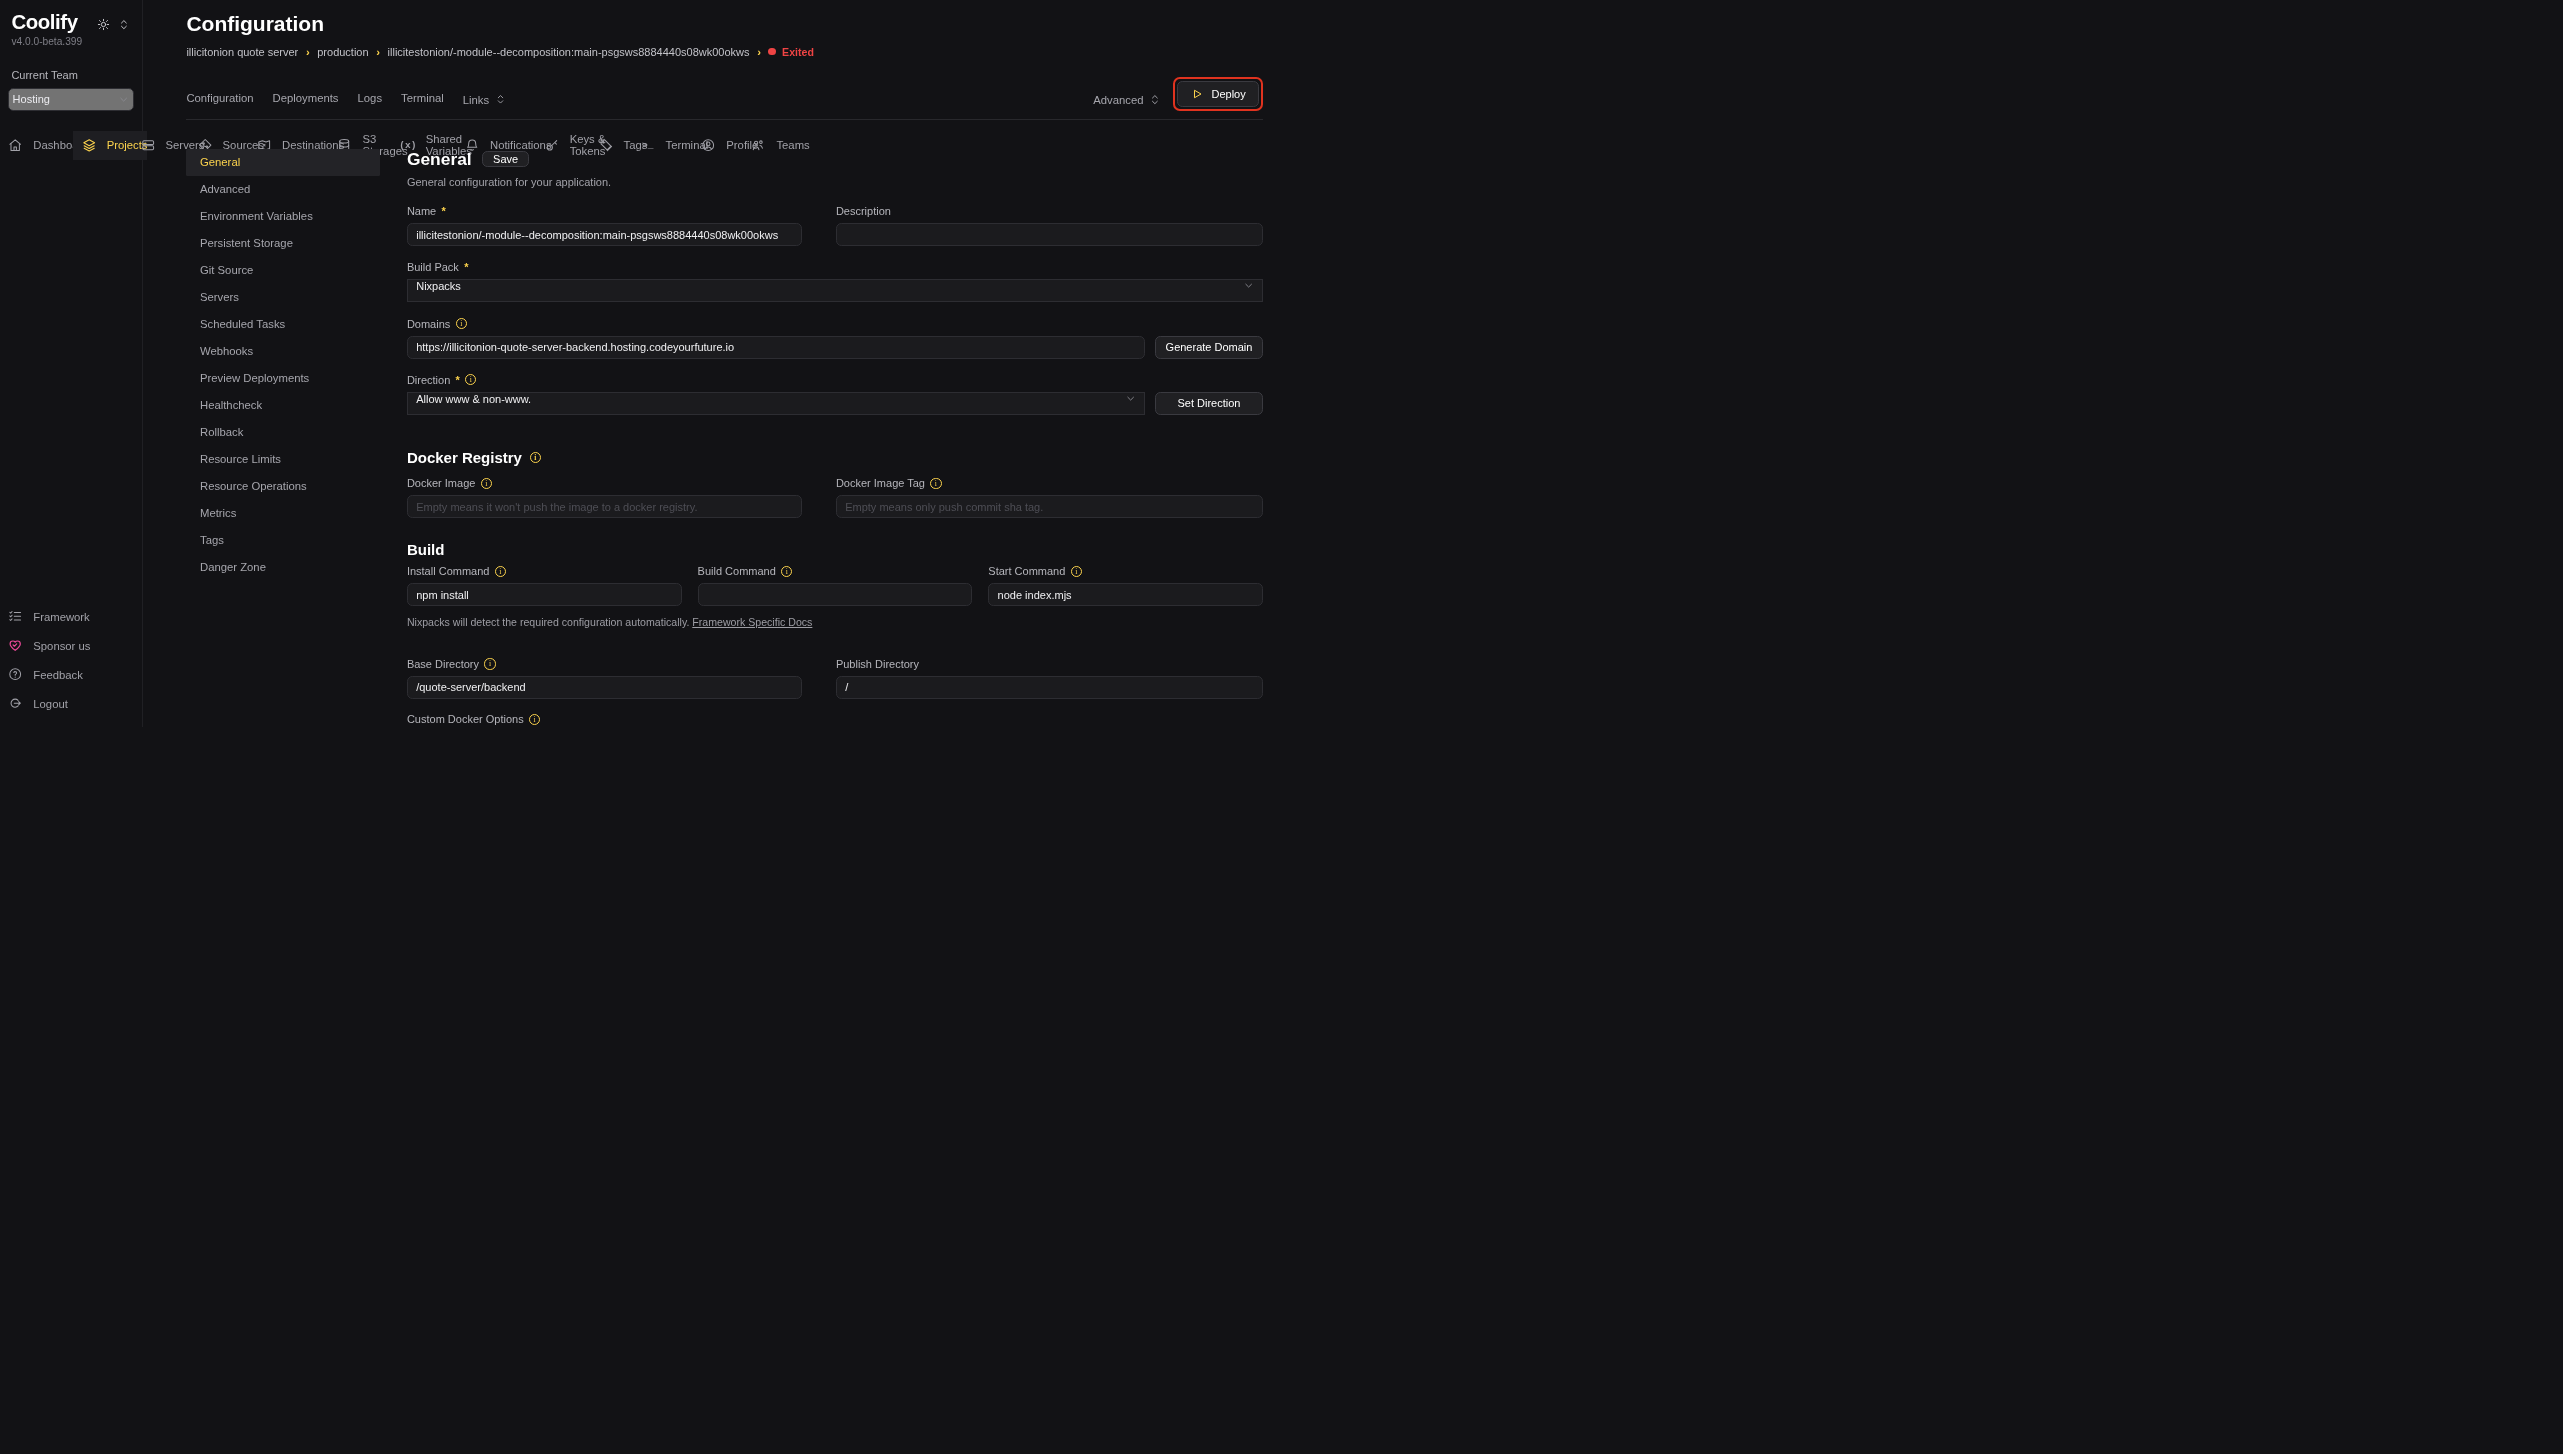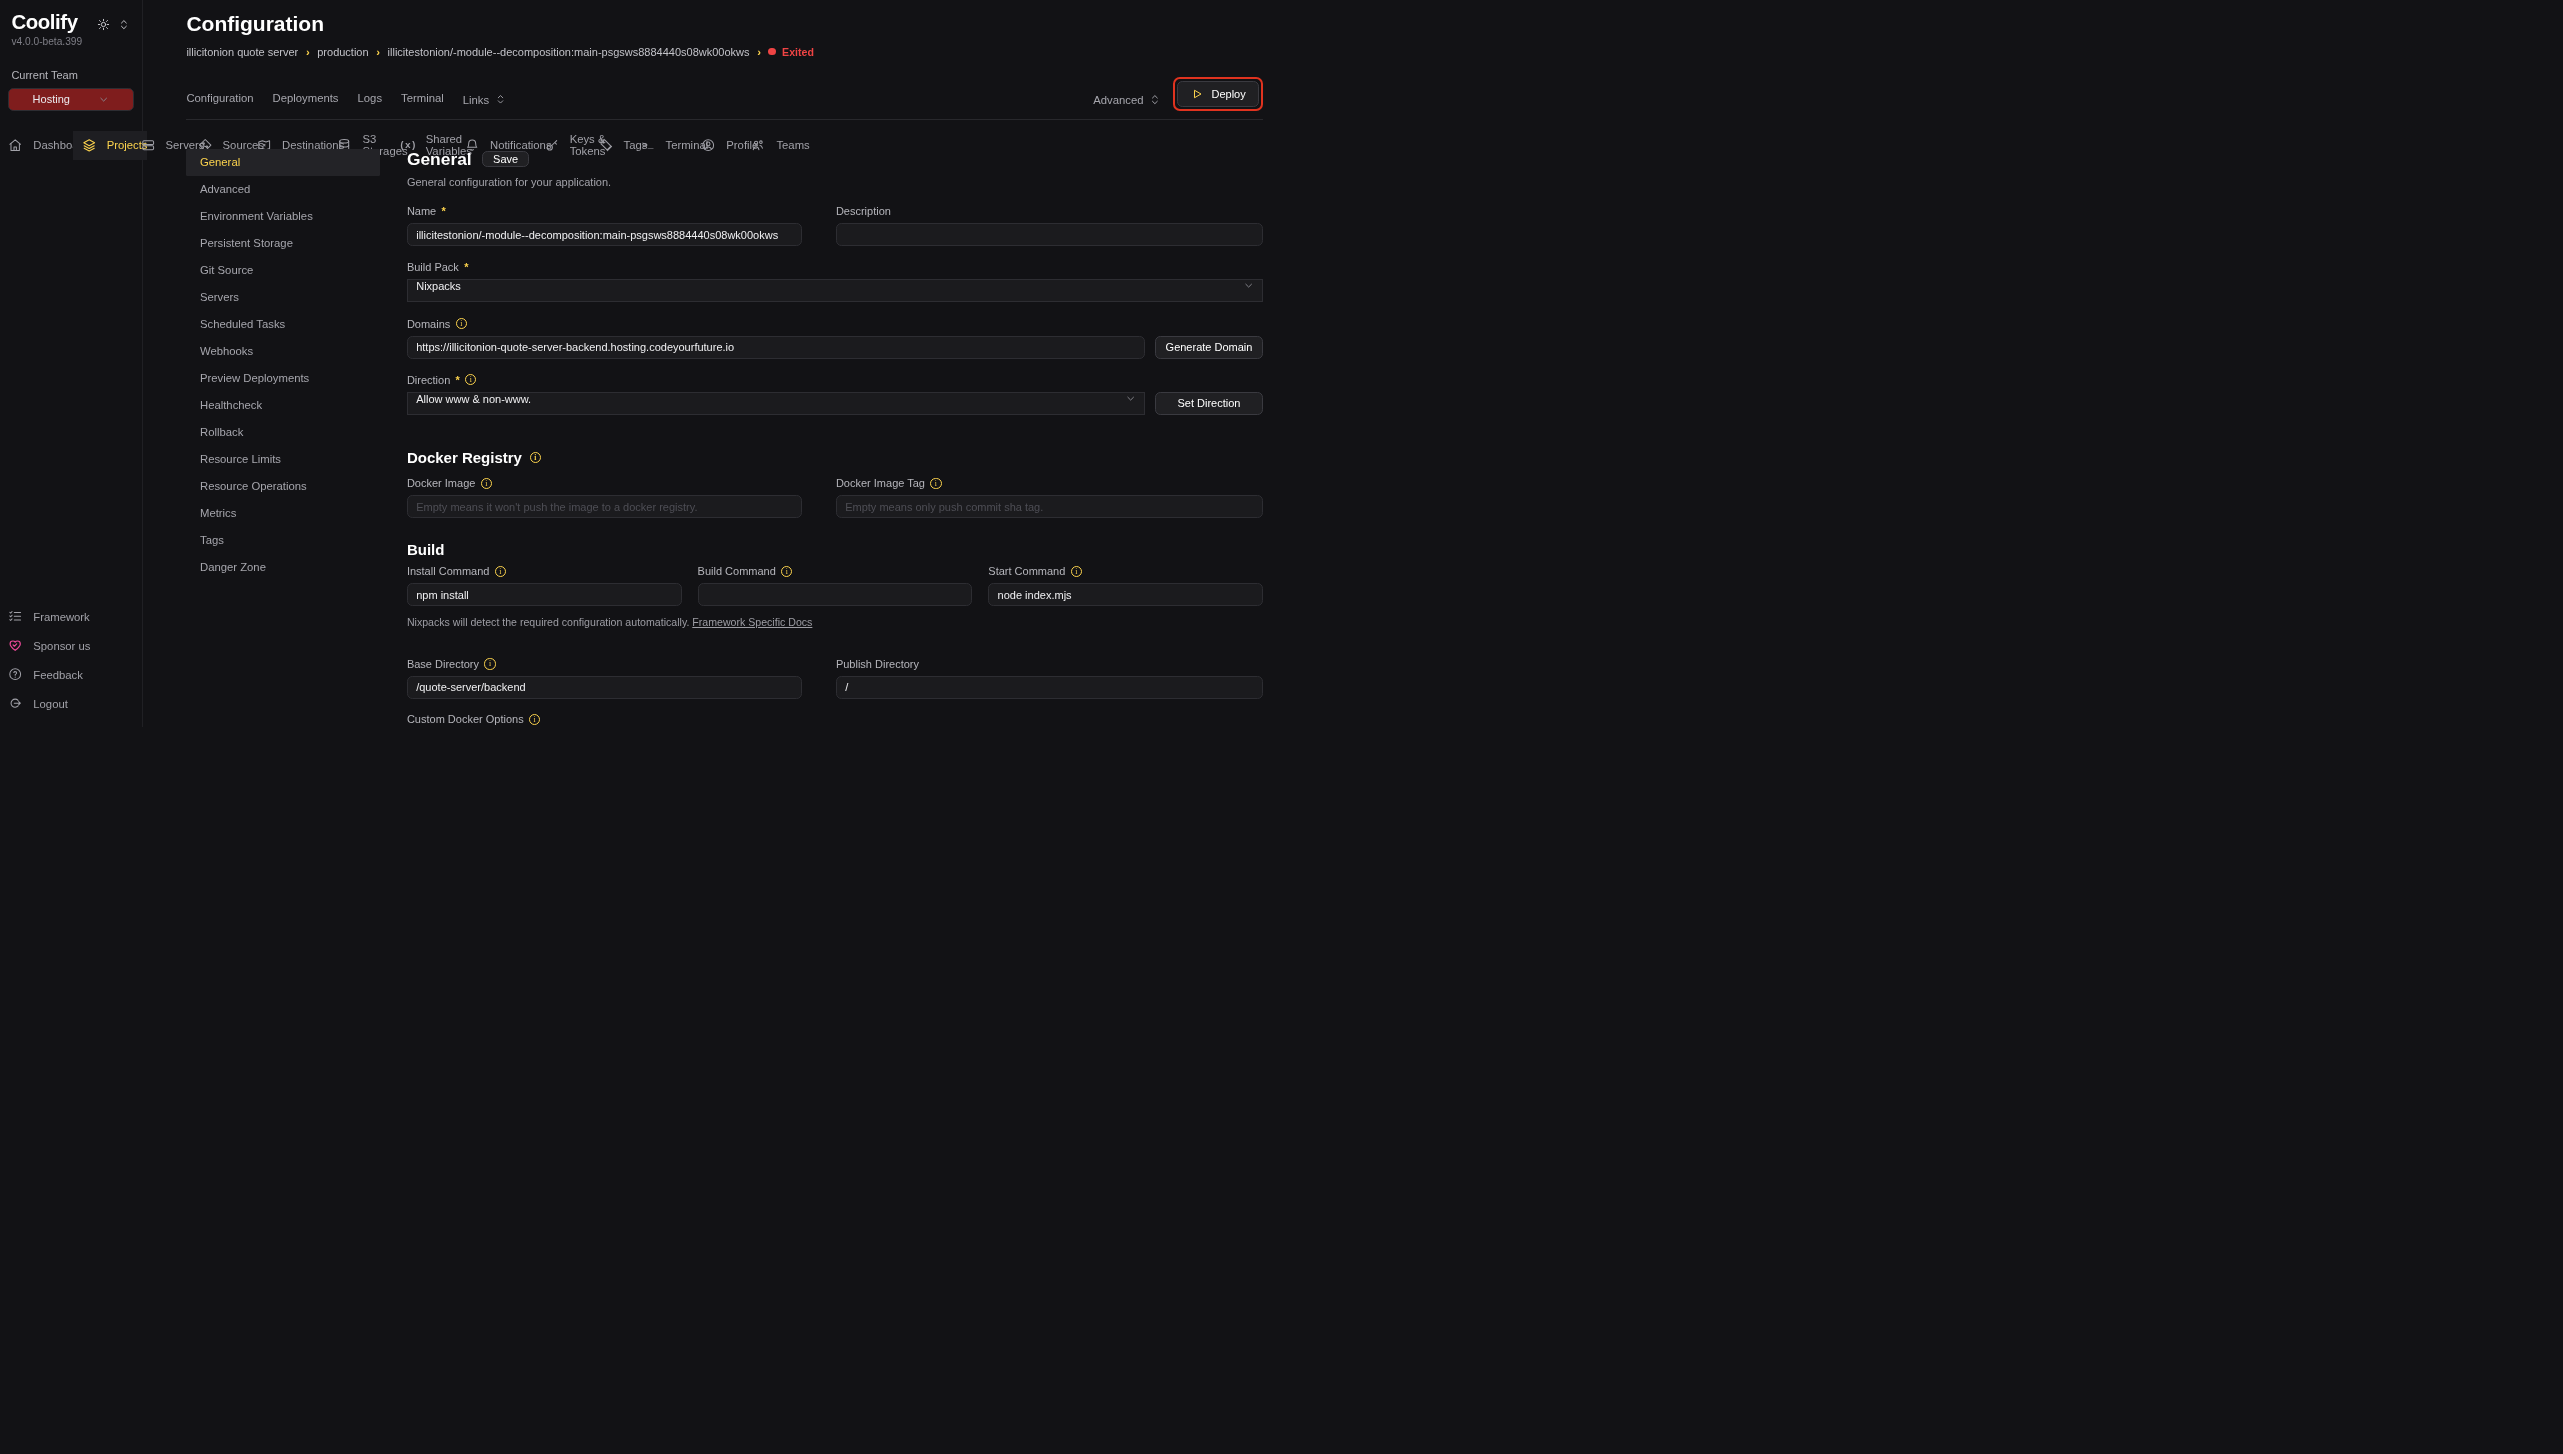--- a/index.html
+++ b/index.html
@@ -11,23 +11,23 @@
   svg { display:block; }
 
   
   .sidebar { position:absolute; left:0; top:0; bottom:0; width:143px;
     border-right:0.8px solid #202024; padding:10.6px 7.6px; }
   .logo-row { display:flex; justify-content:space-between; align-items:flex-start; padding:0 3.8px; }
   .logo { font-size:20.4px; font-weight:bold; color:#fff; letter-spacing:-0.4px; }
   .theme-ctl { display:flex; align-items:center; gap:5.3px; color:#c9c9ce; margin-top:6.8px; }
   .version { font-size:10.2px; color:#7f7f87; padding:0 3.8px; margin-top:2.3px; }
   .team-label { margin-top:22px; font-size:11px; color:#b6b6bc; padding:0 3.8px; }
-  .team-select { margin-top:6.8px; height:23.4px; background:#7f1d1d; border:0.8px solid #2d2d32;
+  .team-select { margin-top:6.8px; height:23.4px; background:#737373; border:0.8px solid #2d2d32;
     border-radius:5.3px; display:flex; align-items:center; justify-content:space-between;
-    padding:0 24px; font-size:11px; color:#ececf0; cursor:pointer; }
+    padding:0 4px; font-size:11px; color:#ececf0; cursor:pointer; }
   .side-nav { margin-top:19.7px; display:flex; flex-direction:row; }
   .nav-item { display:flex; align-items:center; gap:10.6px; height:29px; margin:0 -7.6px;
     padding-left:8.3px; color:#a1a1a8; font-size:11.3px; cursor:pointer; }
   .nav-item.active { background:#1e1e22; color:#fcd34d; }
   .ico { width:14.4px; height:14.4px; display:inline-flex; align-items:center; justify-content:center; flex-shrink:0; }
   .txtico { font-size:9.5px; font-weight:bold; font-family:"Liberation Mono", monospace; }
   .side-footer { position:absolute; left:7.6px; right:7.6px; bottom:9px; }
 
   
   .main { position:absolute; left:163px; top:0; right:0; bottom:0; padding:10.6px 19px 0 23.4px; }

